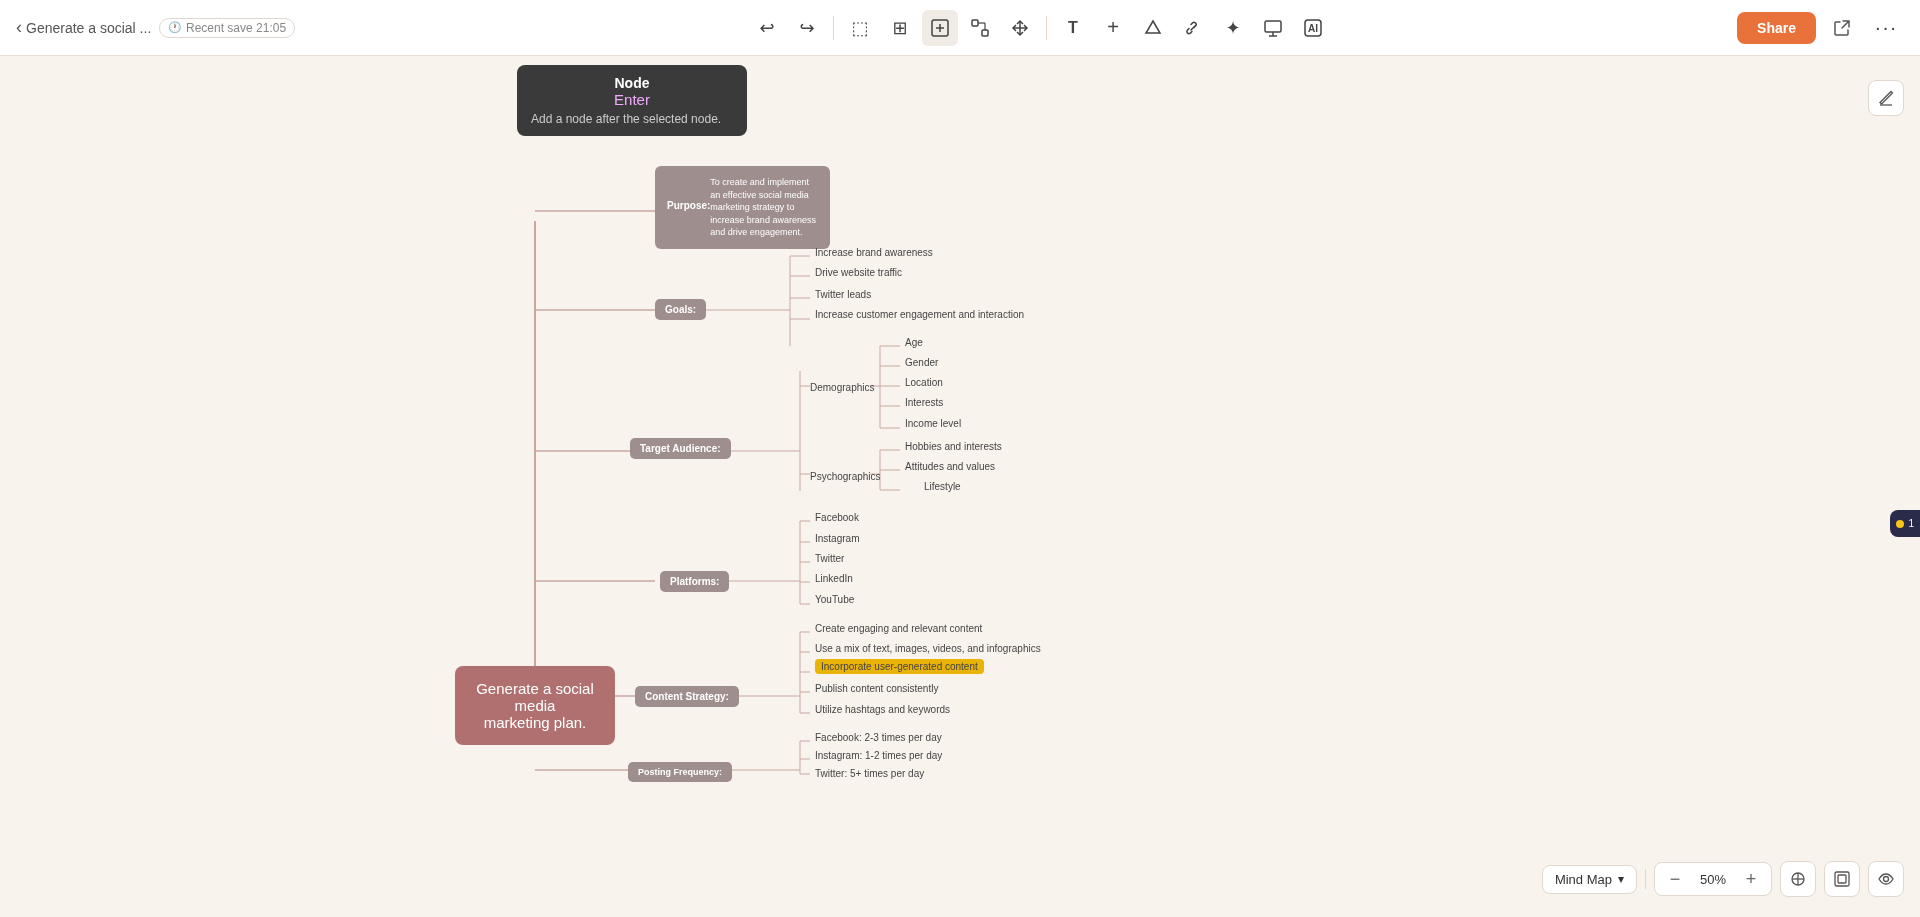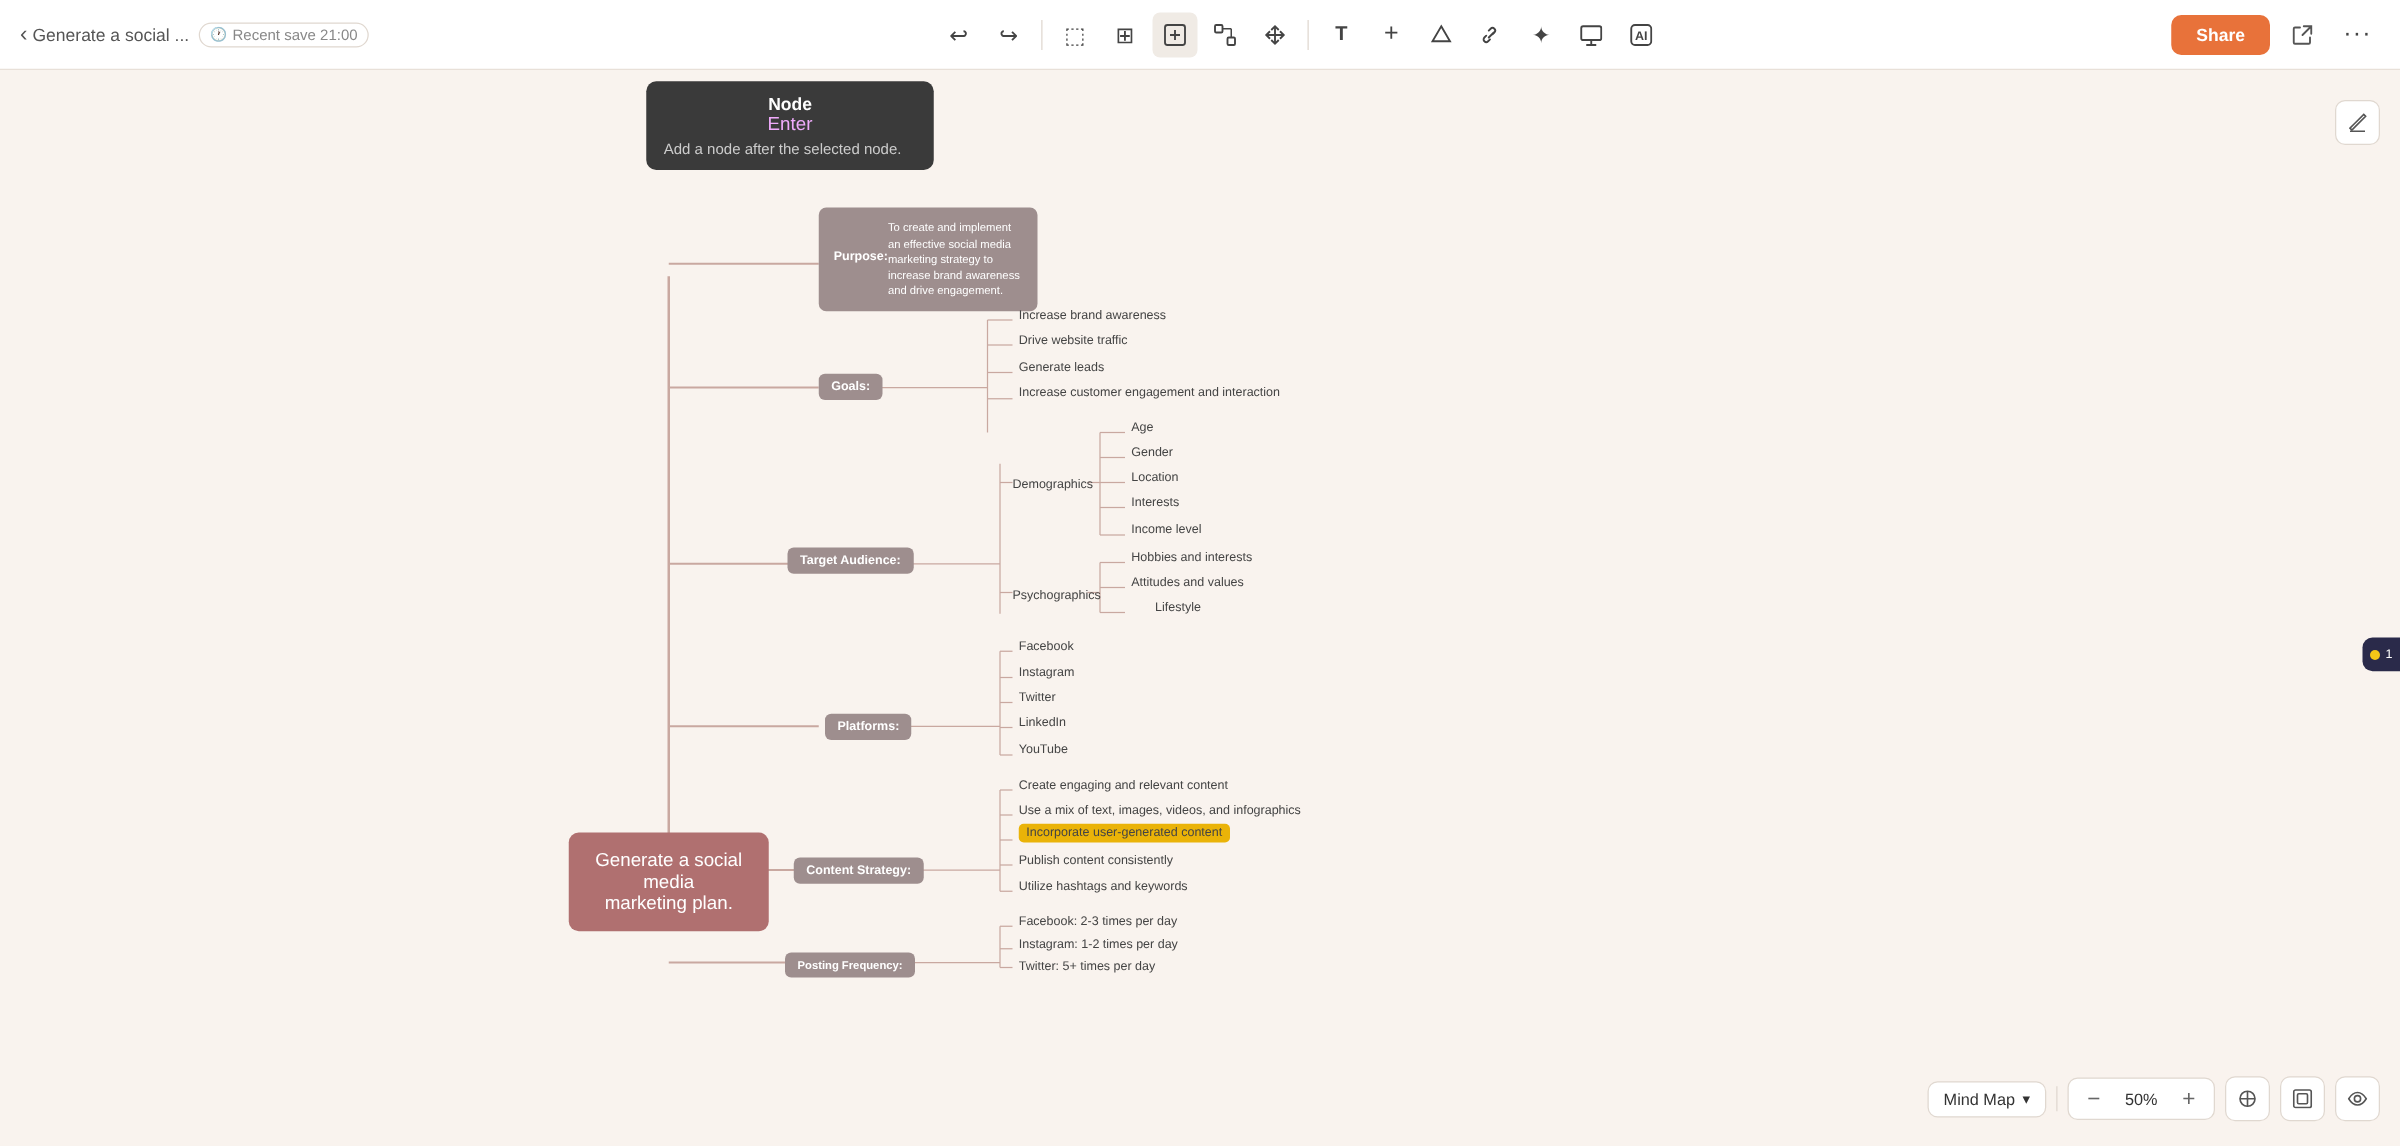--- a/index.html
+++ b/index.html
@@ -298,21 +298,21 @@
 <body>
 
 <div class="topbar">
   <div class="topbar-left">
     <div class="back-btn">
       <span class="back-chevron">‹</span>
       <span>Generate a social ...</span>
     </div>
     <div class="save-info">
       <span style="font-size:11px;">🕐</span>
-      <span>Recent save 21:00</span>
+      <span>Recent save 21:05</span>
     </div>
   </div>
 
   <div class="topbar-center">
     <div class="toolbar-btn" title="Undo">↩</div>
     <div class="toolbar-btn" title="Redo">↪</div>
     <div class="toolbar-divider"></div>
     <div class="toolbar-btn">⬚</div>
     <div class="toolbar-btn">⊞</div>
     <div class="toolbar-btn active">
@@ -493,21 +493,21 @@
     <div style="position:absolute;left:810px;top:321px;">
       <span style="font-size:10px;color:#444;">Demographics</span>
     </div>
 
     <div style="position:absolute;left:810px;top:410px;">
       <span style="font-size:10px;color:#444;">Psychographics</span>
     </div>
 
     <div style="position:absolute;left:815px;top:191px;" class="leaf-node"><span>Increase brand awareness</span></div>
     <div style="position:absolute;left:815px;top:211px;" class="leaf-node"><span>Drive website traffic</span></div>
-    <div style="position:absolute;left:815px;top:233px;" class="leaf-node"><span>Generate leads</span></div>
+    <div style="position:absolute;left:815px;top:233px;" class="leaf-node"><span>Twitter leads</span></div>
     <div style="position:absolute;left:815px;top:253px;" class="leaf-node"><span>Increase customer engagement and interaction</span></div>
 
     <div style="position:absolute;left:905px;top:281px;" class="leaf-node"><span>Age</span></div>
     <div style="position:absolute;left:905px;top:301px;" class="leaf-node"><span>Gender</span></div>
     <div style="position:absolute;left:905px;top:321px;" class="leaf-node"><span>Location</span></div>
     <div style="position:absolute;left:905px;top:341px;" class="leaf-node"><span>Interests</span></div>
     <div style="position:absolute;left:905px;top:362px;" class="leaf-node"><span>Income level</span></div>
 
     <div style="position:absolute;left:905px;top:385px;" class="leaf-node"><span>Hobbies and interests</span></div>
     <div style="position:absolute;left:905px;top:405px;" class="leaf-node"><span>Attitudes and values</span></div>

